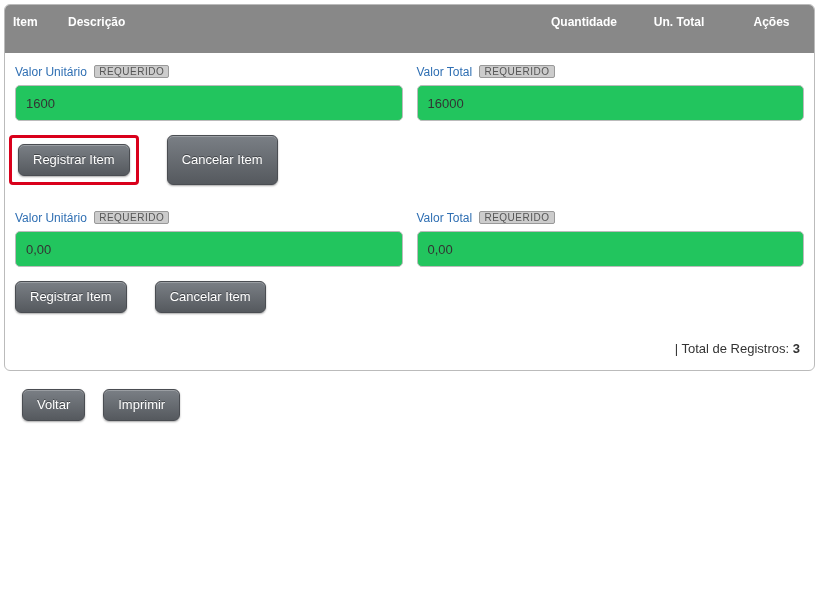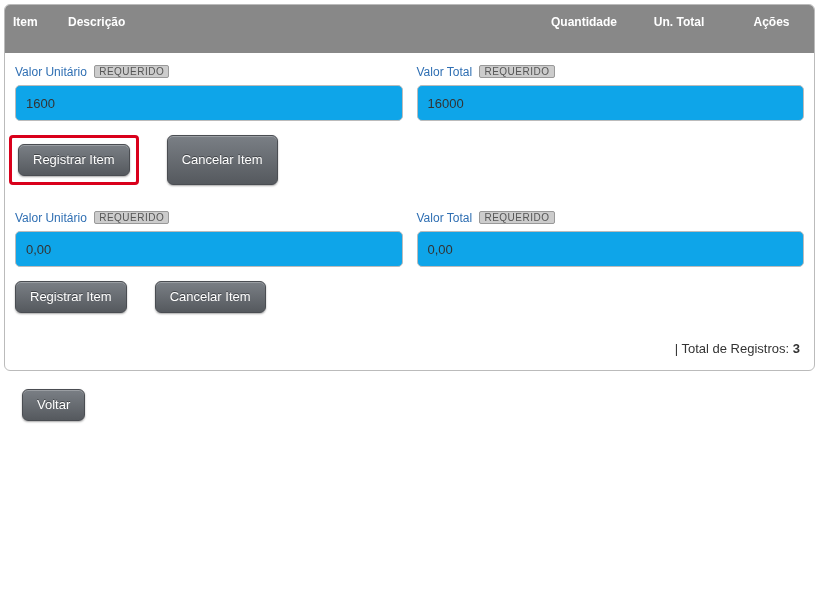--- a/index.html
+++ b/index.html
@@ -76,21 +76,21 @@
   }
   input.text {
     width: 100%;
     height: 36px;
     border: 1px solid #bbb;
     border-radius: 5px;
     padding: 6px 10px;
     font-size: 13px;
     font-family: inherit;
     color: #333;
-    background: #0ea5e9;
+    background: #22c55e;
   }
   .btn-row {
     margin-top: 14px;
     display:flex;
     gap:28px;
   }
   .btn {
     display: inline-block;
     padding: 7px 14px 8px 14px;
     font-size: 13px;
@@ -216,13 +216,14 @@
   <div class="footer-bar">
     <span class="sep">| </span>
     <span>Total de Registros:</span>
     <span> </span>
     <span class="count">3</span>
   </div>
 </div>
 
 <div class="bottom-btns">
   <button class="btn">Voltar</button>
+  <button class="btn">Imprimir</button>
 </div>
 
 </body></html>

